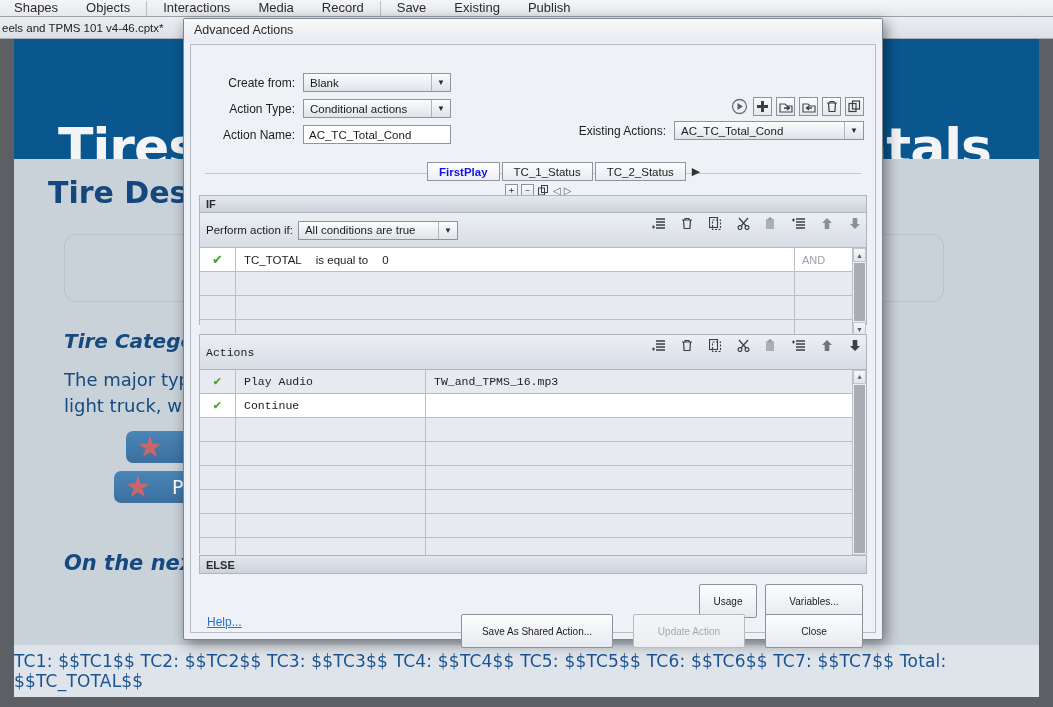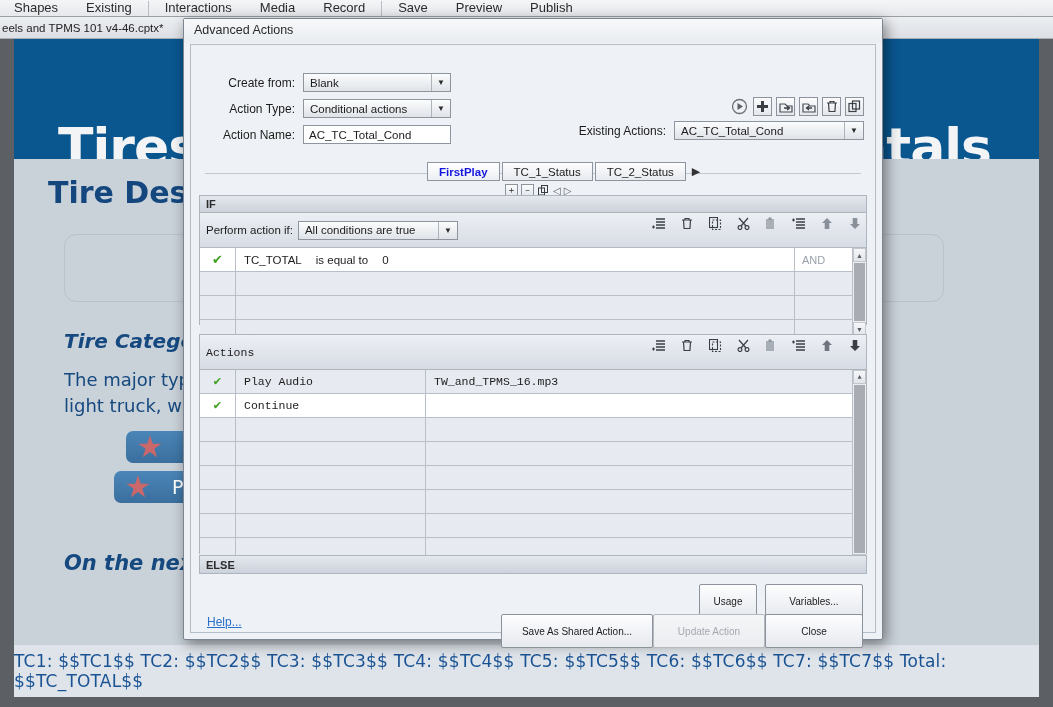--- a/index.html
+++ b/index.html
@@ -229,28 +229,28 @@
   .btn.disabled { color: #a4a9b0; background: linear-gradient(#f4f5f7, #ebedf0); border-color: #b6bbc2; }
   .helplink { position: absolute; left: 16px; bottom: 18px; font-size: 12px; color: #2a6fc9; text-decoration: underline; }
 </style>
 </head>
 <body>
 
 <div id="app-root">
 
   <div class="menubar">
     <span class="mi">Shapes</span>
-    <span class="mi">Existing</span>
+    <span class="mi">Objects</span>
     <span class="sep"></span>
     <span class="mi">Interactions</span>
     <span class="mi">Media</span>
     <span class="mi">Record</span>
     <span class="sep"></span>
     <span class="mi">Save</span>
-    <span class="mi">Preview</span>
+    <span class="mi">Existing</span>
     <span class="mi">Publish</span>
   </div>
 
   <div class="docbar">
     <span class="doctab">eels and TPMS 101 v4-46.cptx*</span>
   </div>
 
   <div class="stage">
     <div class="slide-banner">
       <div class="slide-title">Tires,</div>
@@ -577,20 +577,20 @@
 
     <div class="else-panel" style="top:510px;">ELSE</div>
 
     <a class="helplink" href="#" style="top:570px; bottom:auto;">Help...</a>
 
     <div style="position:absolute; right:12px; top:539px; display:flex; gap:8px;">
       <div class="btn" style="width:58px;">Usage</div>
       <div class="btn" style="width:98px;">Variables...</div>
     </div>
 
-    <div style="position:absolute; right:12px; top:569px; display:flex; gap:0;">
+    <div style="position:absolute; right:12px; top:569px; display:flex; gap:20px;">
       <div class="btn" style="width:152px;">Save As Shared Action...</div>
       <div class="btn disabled" style="width:112px;">Update Action</div>
       <div class="btn" style="width:98px;">Close</div>
     </div>
 
   </div>
 </div>
 
 </body></html>

